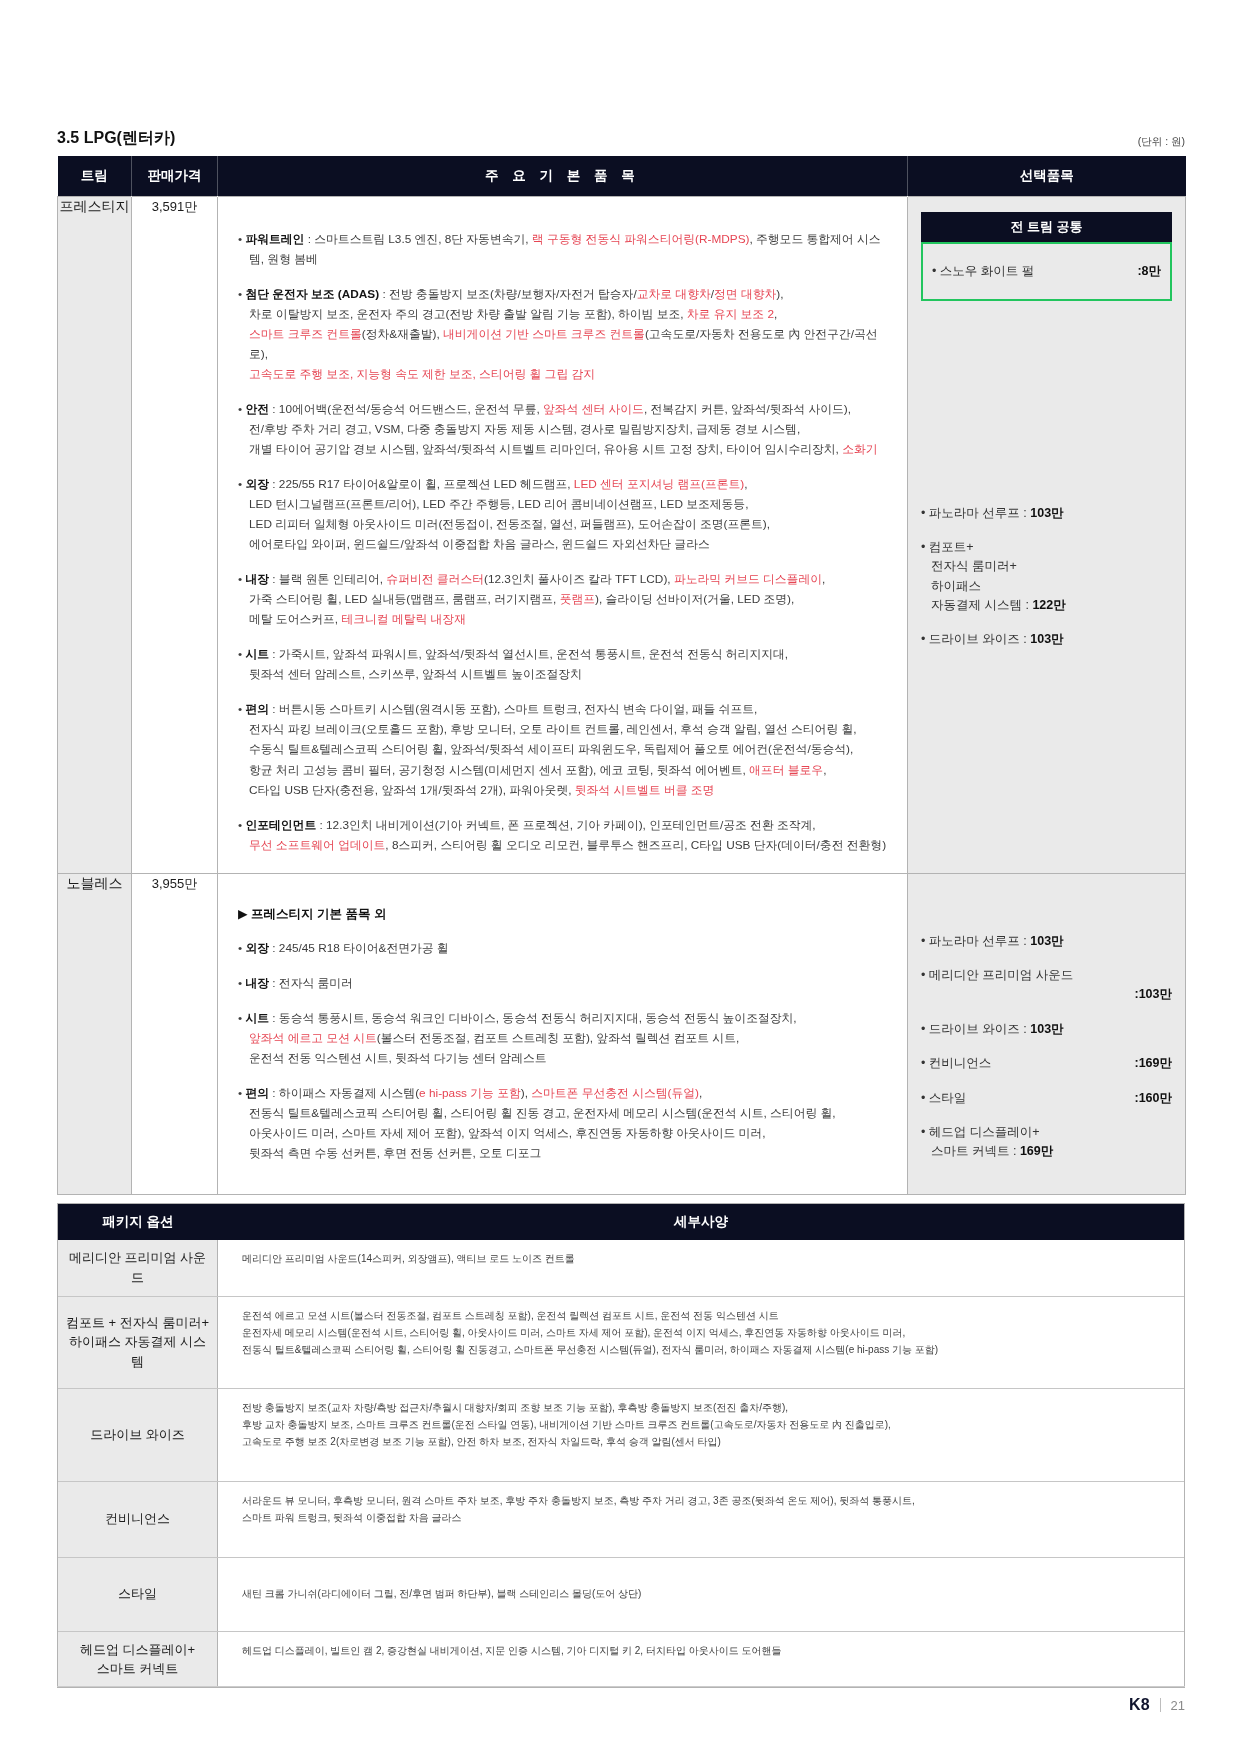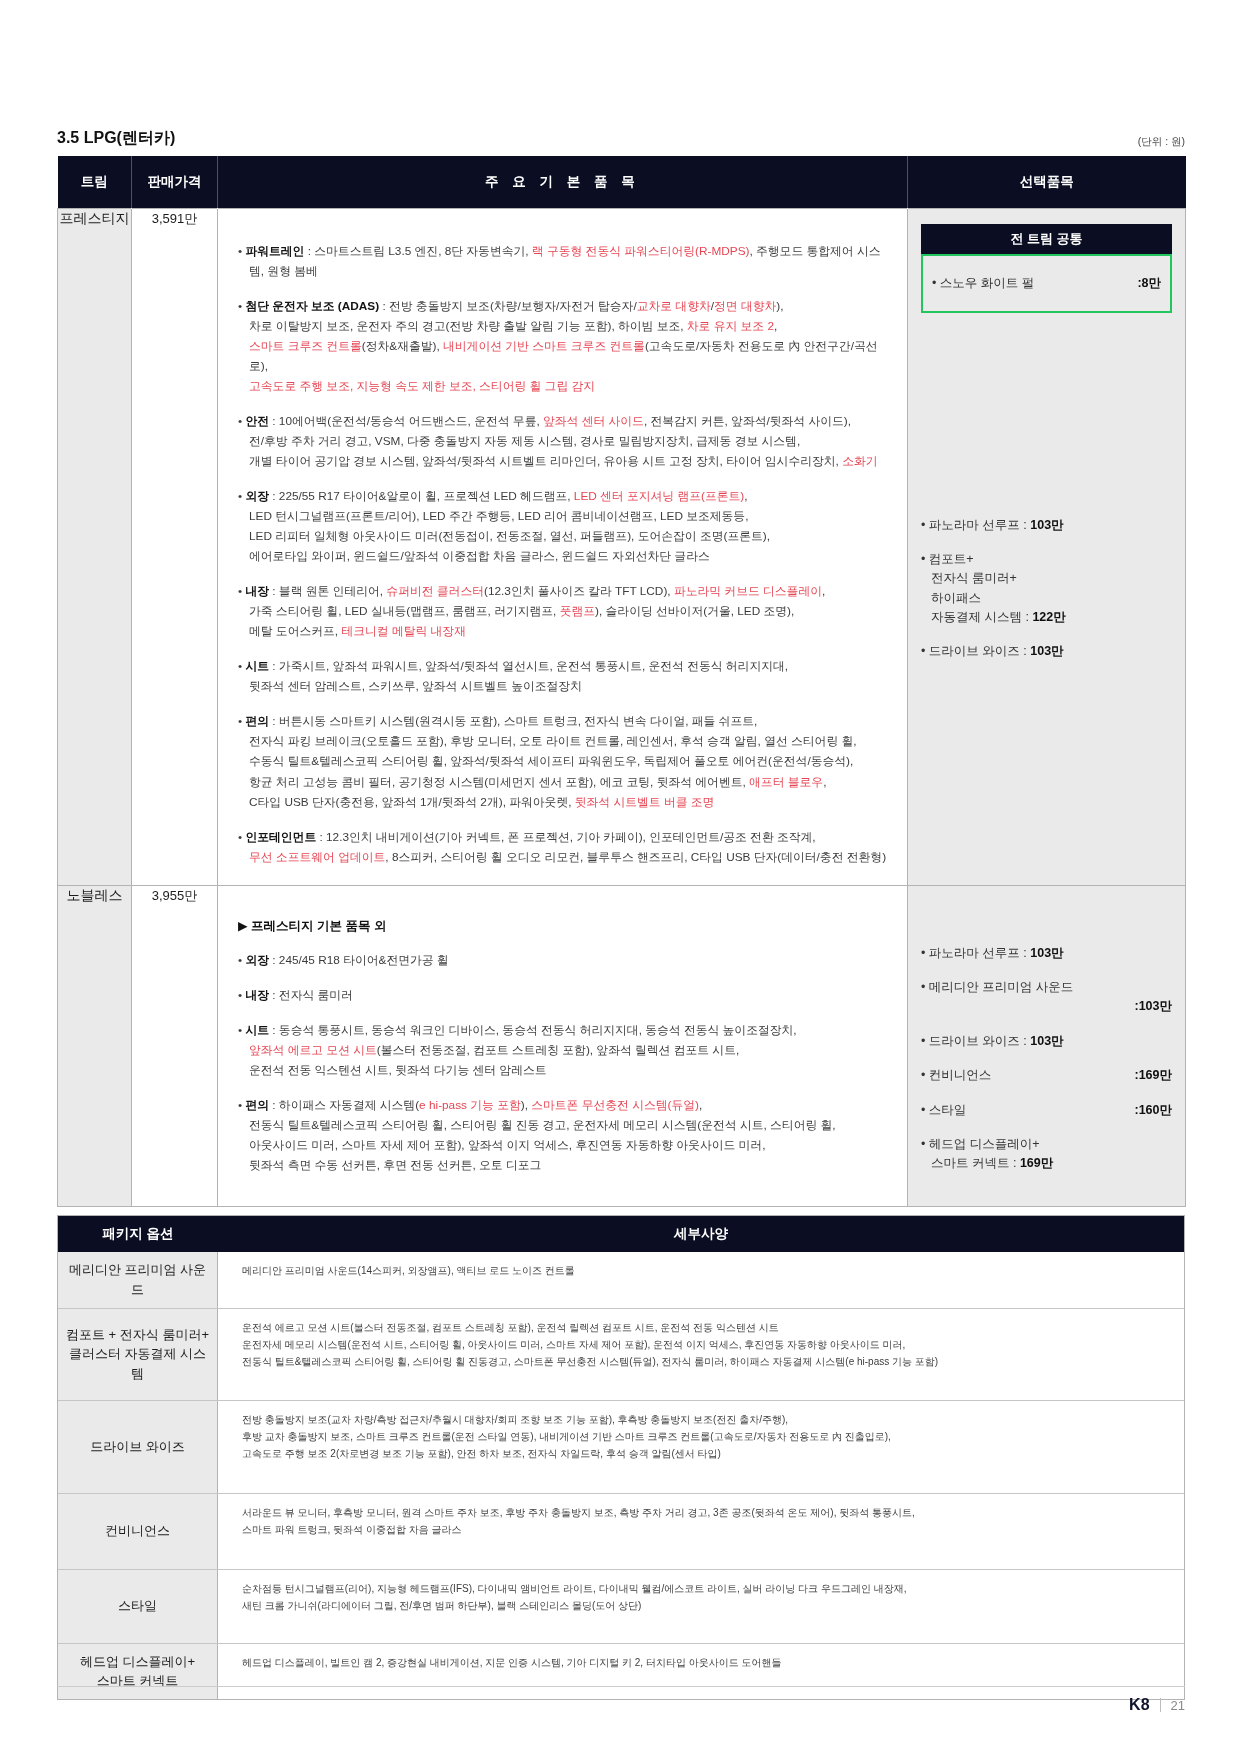--- a/index.html
+++ b/index.html
@@ -15,21 +15,21 @@
     font-family:"Liberation Sans","DejaVu Sans",sans-serif;color:#222;
   }
   .content{position:absolute;left:57px;top:128px;width:1128px;}
   .title-row{display:flex;justify-content:space-between;align-items:flex-end;margin-bottom:7px;}
   .page-title{font-size:16px;font-weight:bold;color:#111;}
   .unit-note{font-size:10.5px;color:#444;}
 
   table.main-table{width:100%;border-collapse:collapse;table-layout:fixed;}
   table.main-table th{
     background:var(--navy);color:#fff;font-size:13.5px;font-weight:600;
-    height:52px;border-right:1px solid rgba(255,255,255,.28);margin-top:44px;
+    height:40px;border-right:1px solid rgba(255,255,255,.28);margin-top:44px;
   }
   table.main-table th:last-child{border-right:none;}
   th.items-h{letter-spacing:5px;}
   table.main-table td{border:1px solid var(--border);vertical-align:top;}
   tbody tr.row-prestige{height:662px;}
   tbody tr.row-noblesse{height:321px;}
   td.trim-cell{background:var(--cellgray);text-align:center;vertical-align:middle;font-size:14px;color:#1c1c1c;}
   td.price-cell{background:#fff;text-align:center;vertical-align:middle;font-size:13px;color:#1c1c1c;}
   td.items-cell{background:#fff;padding:32px 16px 18px 20px;}
   td.options-cell{background:var(--cellgray);padding:15px 13px;}
@@ -184,21 +184,21 @@
           <div class="pkg-name">
             <div>메리디안 프리미엄 사운드</div>
           </div>
           <div class="pkg-detail">
             <div><span>메리디안 프리미엄 사운드(14스피커, 외장앰프), 액티브 로드 노이즈 컨트롤</span></div>
           </div>
         </div>
         <div class="pkg-row" style="min-height: 92px;">
           <div class="pkg-name">
             <div>컴포트 + 전자식 룸미러+</div>
-            <div>클러스터 자동결제 시스템</div>
+            <div>하이패스 자동결제 시스템</div>
           </div>
           <div class="pkg-detail">
             <div><span>운전석 에르고 모션 시트(볼스터 전동조절, 컴포트 스트레칭 포함), 운전석 릴렉션 컴포트 시트, 운전석 전동 익스텐션 시트</span><br><span>운전자세 메모리 시스템(운전석 시트, 스티어링 휠, 아웃사이드 미러, 스마트 자세 제어 포함), 운전석 이지 억세스, 후진연동 자동하향 아웃사이드 미러,</span><br><span>전동식 틸트&amp;텔레스코픽 스티어링 휠, 스티어링 휠 진동경고, 스마트폰 무선충전 시스템(듀얼), 전자식 룸미러, 하이패스 자동결제 시스템(e hi-pass 기능 포함)</span></div>
           </div>
         </div>
         <div class="pkg-row" style="min-height: 93px;">
           <div class="pkg-name">
             <div>드라이브 와이즈</div>
           </div>
           <div class="pkg-detail">
@@ -211,21 +211,21 @@
           </div>
           <div class="pkg-detail">
             <div><span>서라운드 뷰 모니터, 후측방 모니터, 원격 스마트 주차 보조, 후방 주차 충돌방지 보조, 측방 주차 거리 경고, 3존 공조(뒷좌석 온도 제어), 뒷좌석 통풍시트,</span><br><span>스마트 파워 트렁크, 뒷좌석 이중접합 차음 글라스</span></div>
           </div>
         </div>
         <div class="pkg-row" style="min-height: 74px;">
           <div class="pkg-name">
             <div>스타일</div>
           </div>
           <div class="pkg-detail">
-            <div><span>순차점등 턴시그널램프(리어), 지능형 헤드램프(IFS), 다이내믹 앰비언트 라이트, 다이내믹 웰컴/에스코트 라이트, 실버 라이닝 다크 우드그레인 내장재,</span><br><span>새틴 크롬 가니쉬(라디에이터 그릴, 전/후면 범퍼 하단부), 블랙 스테인리스 몰딩(도어 상단)</span></div>
+            <div><br><span>새틴 크롬 가니쉬(라디에이터 그릴, 전/후면 범퍼 하단부), 블랙 스테인리스 몰딩(도어 상단)</span></div>
           </div>
         </div>
         <div class="pkg-row" style="min-height: 52px;">
           <div class="pkg-name">
             <div>헤드업 디스플레이+</div>
             <div>스마트 커넥트</div>
           </div>
           <div class="pkg-detail">
             <div><span>헤드업 디스플레이, 빌트인 캠 2, 증강현실 내비게이션, 지문 인증 시스템, 기아 디지털 키 2, 터치타입 아웃사이드 도어핸들</span></div>
           </div>

